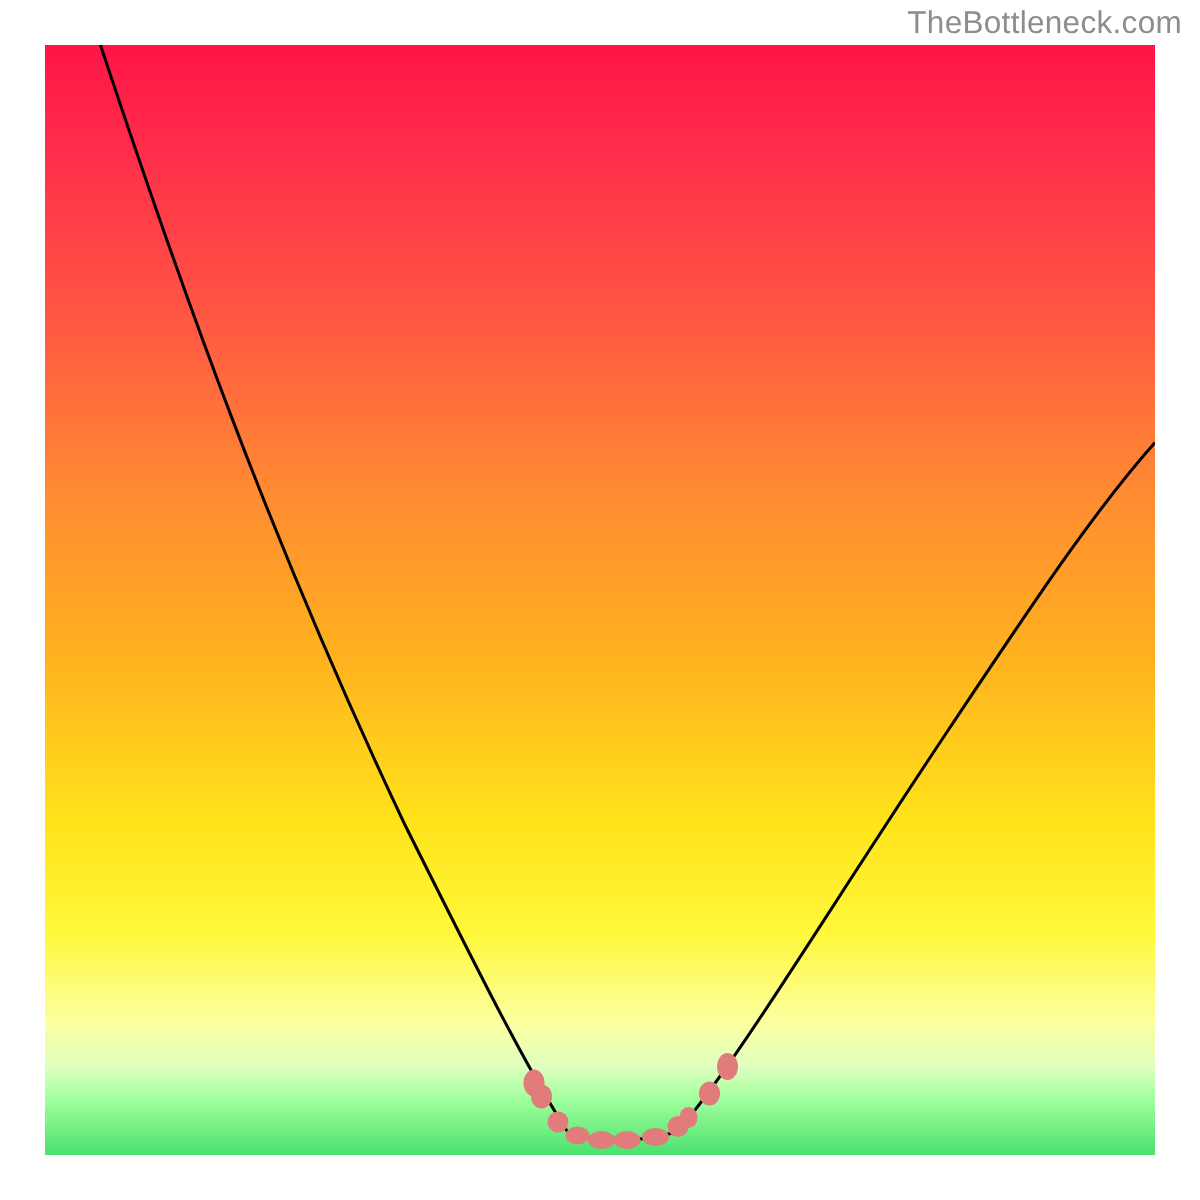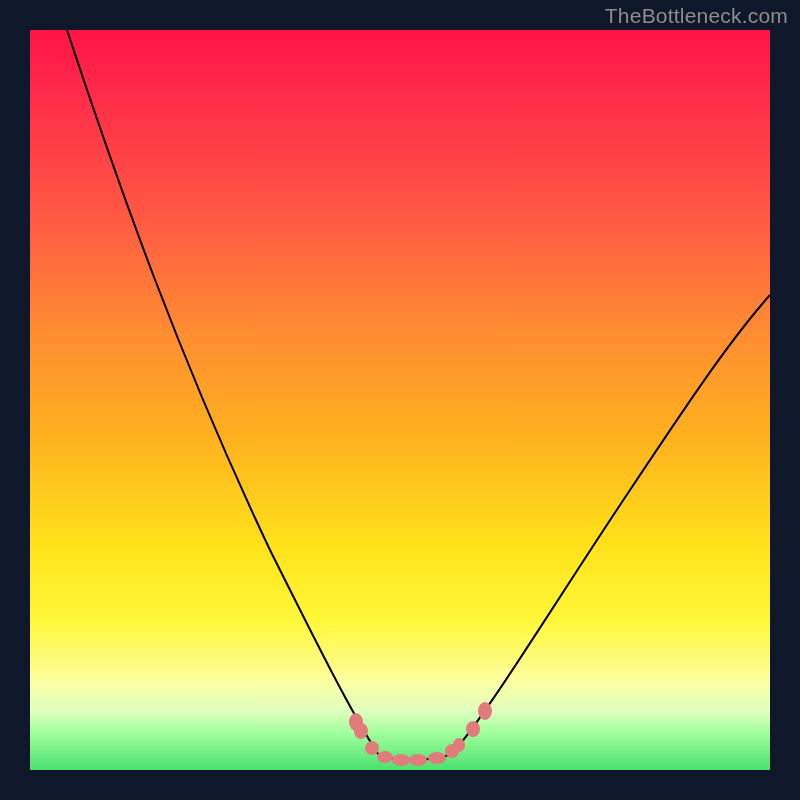--- a/index.html
+++ b/index.html
@@ -10,21 +10,21 @@
     background: #000;
     overflow: hidden;
     font-family: Arial, Helvetica, sans-serif;
   }
   .frame {
     position: absolute;
     top: 0;
     left: 0;
     width: 800px;
     height: 800px;
-    background: #0f172a;
+    background: #ffffff;
   }
   .plot {
     position: absolute;
     top: 30px;
     left: 30px;
     width: 740px;
     height: 740px;
     
     background: linear-gradient(
       to bottom,

